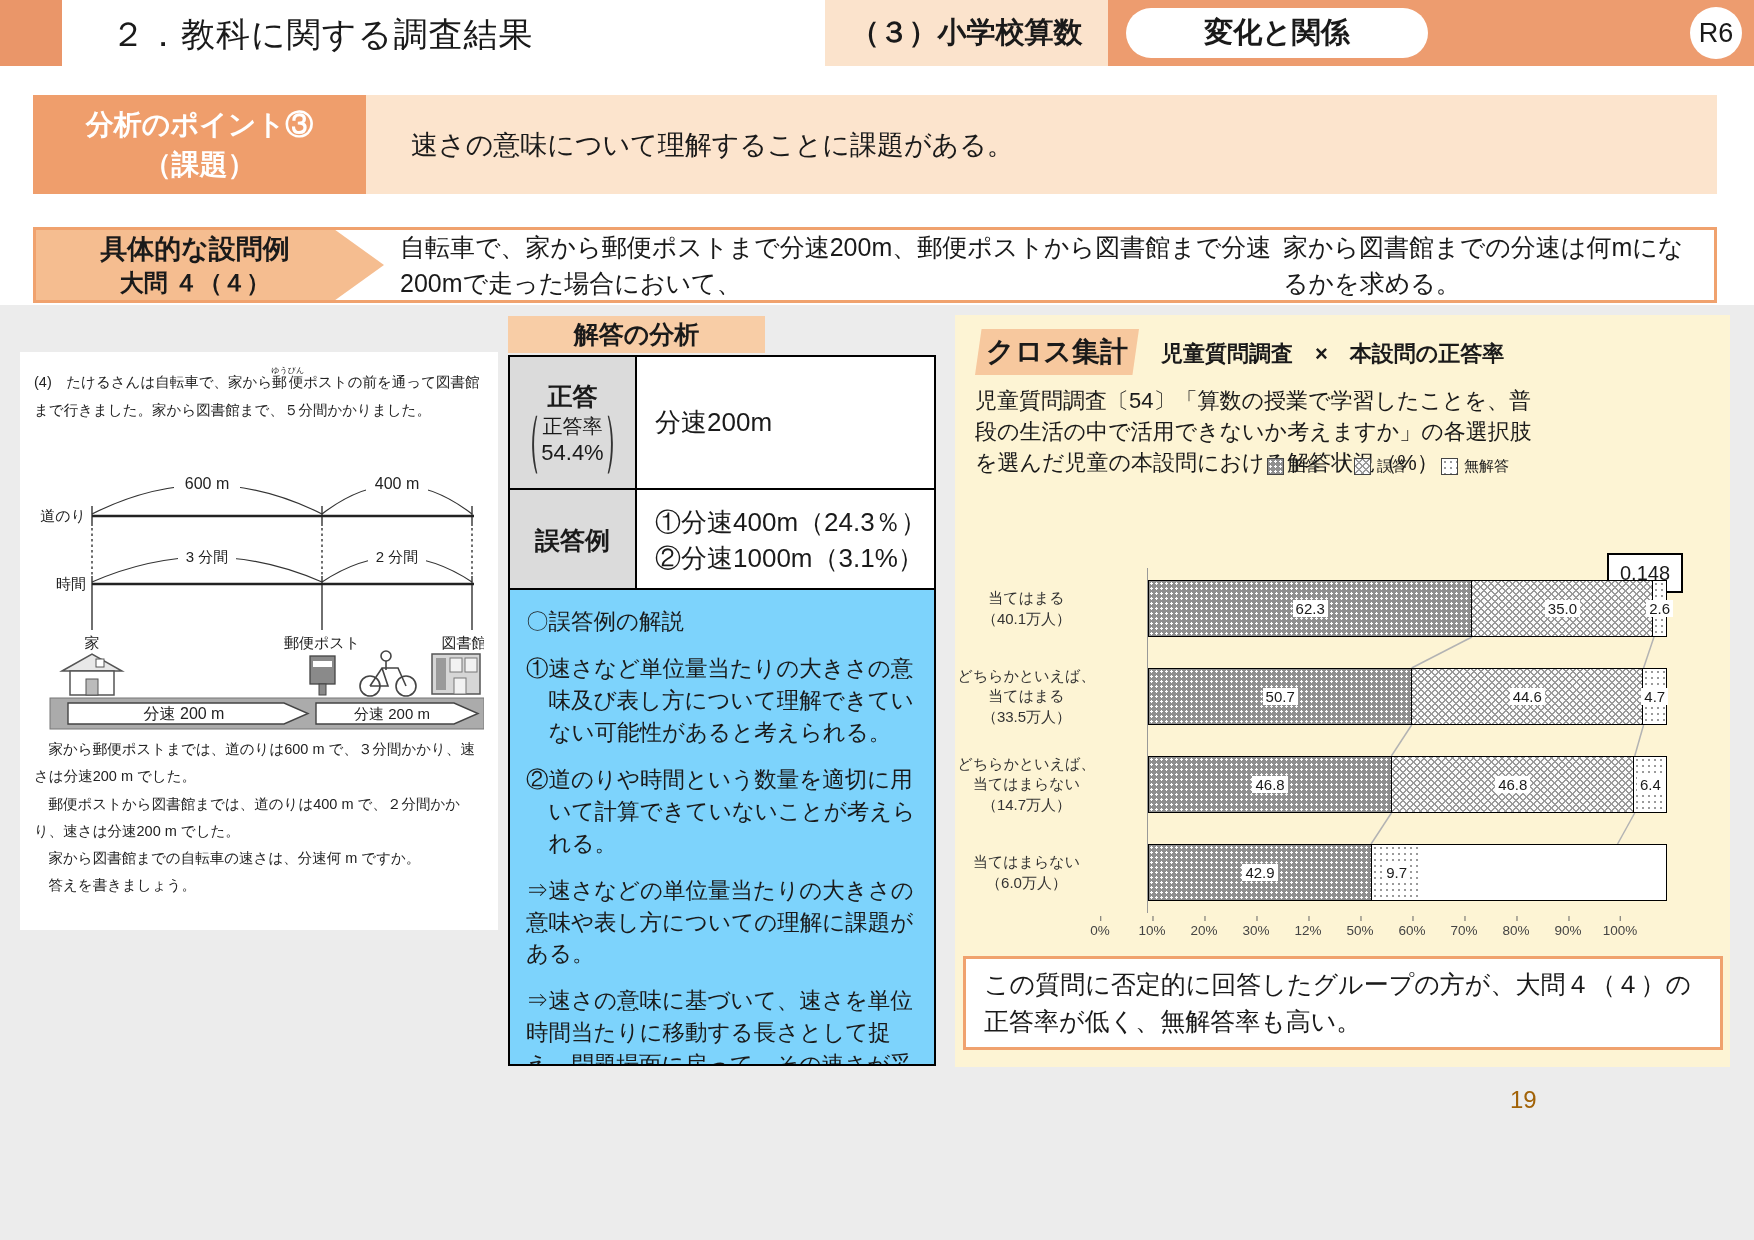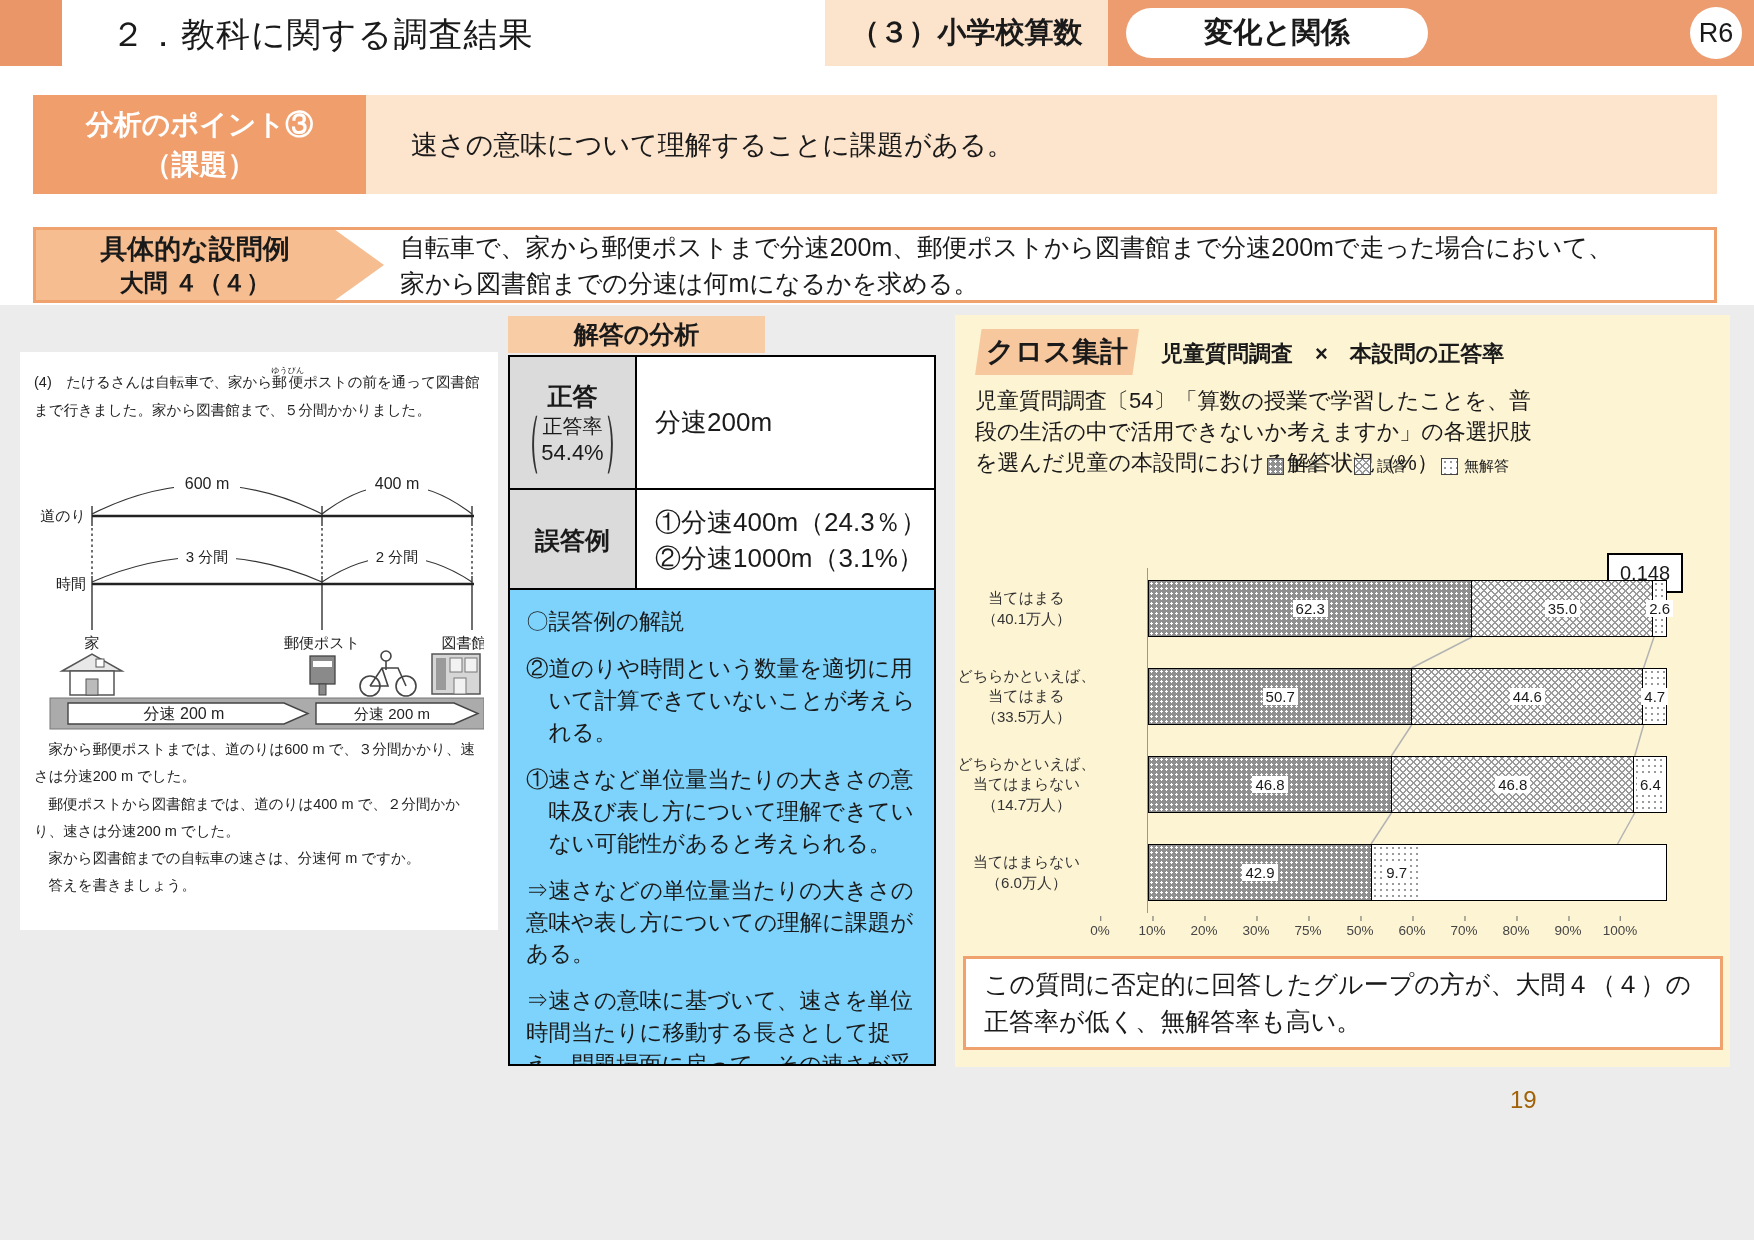--- a/index.html
+++ b/index.html
@@ -23,21 +23,21 @@
     display:flex;flex-direction:column;align-items:center;justify-content:center;}
   .point-text{flex:1;background:#FCE4CD;display:flex;align-items:center;padding-left:45px;font-size:27px;}
 
   
   .question-row{position:absolute;left:33px;top:227px;width:1684px;height:76px;border:3px solid #F0A26E;
     background:#fff;display:flex;align-items:stretch;box-sizing:border-box;}
   .question-label{width:348px;background:#F5BD90;clip-path:polygon(0 0,86% 0,100% 50%,86% 100%,0 100%);
     display:flex;flex-direction:column;align-items:center;justify-content:center;font-weight:bold;padding-right:30px;box-sizing:border-box;}
   .question-label .l1{font-size:27px;}
   .question-label .l2{font-size:24px;}
-  .question-text{flex:1;display:flex;flex-direction:column;justify-content:flex-start;font-size:25px;line-height:1.42;padding-left:16px;padding-right:10px;}
+  .question-text{flex:1;display:flex;flex-direction:row;justify-content:flex-start;font-size:25px;line-height:1.42;padding-left:16px;padding-right:10px;}
 
   
   .gray-band{position:absolute;left:0;top:305px;width:1754px;height:935px;background:#ECECEC;}
 
   
   .problem-card{position:absolute;left:20px;top:352px;width:478px;height:578px;background:#fff;
     box-sizing:border-box;padding:14px 14px;font-size:14.5px;color:#222;overflow:hidden;}
   .problem-card p{margin:0;line-height:1.9;}
   .problem-intro{margin-bottom:4px;}
   ruby rt{font-size:8px;}
@@ -249,22 +249,22 @@
       <div class="ans-cell-body">
         <span>①分速400m（24.3％）</span>
         <span>②分速1000m（3.1%）</span>
       </div>
     </div>
   </div>
 
   <div class="explain-box">
     <p>〇誤答例の解説</p>
     <div>
+        <p class="hang">①速さなど単位量当たりの大きさの意味及び表し方について理解できていない可能性があると考えられる。</p>
         <p class="hang">②道のりや時間という数量を適切に用いて計算できていないことが考えられる。</p>
-        <p class="hang">①速さなど単位量当たりの大きさの意味及び表し方について理解できていない可能性があると考えられる。</p>
         <p>⇒速さなどの単位量当たりの大きさの意味や表し方についての理解に課題がある。</p>
         <p>⇒速さの意味に基づいて、速さを単位時間当たりに移動する長さとして捉え、問題場面に戻って、その速さが妥当かどうか判断できるようにすることが大切である。</p>
       </div>
   </div>
 
   <div class="cross-panel">
     <div class="cross-badge">クロス集計</div>
     <div class="cross-subtitle">児童質問調査　×　本設問の正答率</div>
     <div class="cross-desc">児童質問調査〔54〕「算数の授業で学習したことを、普段の生活の中で活用できないか考えますか」の各選択肢を選んだ児童の本設問における解答状況（%）</div>
     <div class="legend">
@@ -351,21 +351,21 @@
           <div class="seg pat-2" style="width: 9.7%;">
             <span class="val">9.7</span>
           </div>
         </div>
       </div>
     <div class="chart-axis" style="top: 600px;">
         <span style="left: 0%;">0%</span>
         <span style="left: 10%;">10%</span>
         <span style="left: 20%;">20%</span>
         <span style="left: 30%;">30%</span>
-        <span style="left: 40%;">75%</span>
+        <span style="left: 40%;">12%</span>
         <span style="left: 50%;">50%</span>
         <span style="left: 60%;">60%</span>
         <span style="left: 70%;">70%</span>
         <span style="left: 80%;">80%</span>
         <span style="left: 90%;">90%</span>
         <span style="left: 100%;">100%</span>
       </div>
     <div class="cross-note">
       <span>この質問に否定的に回答したグループの方が、大問４（４）の正答率が低く、無解答率も高い。</span>
     </div>

